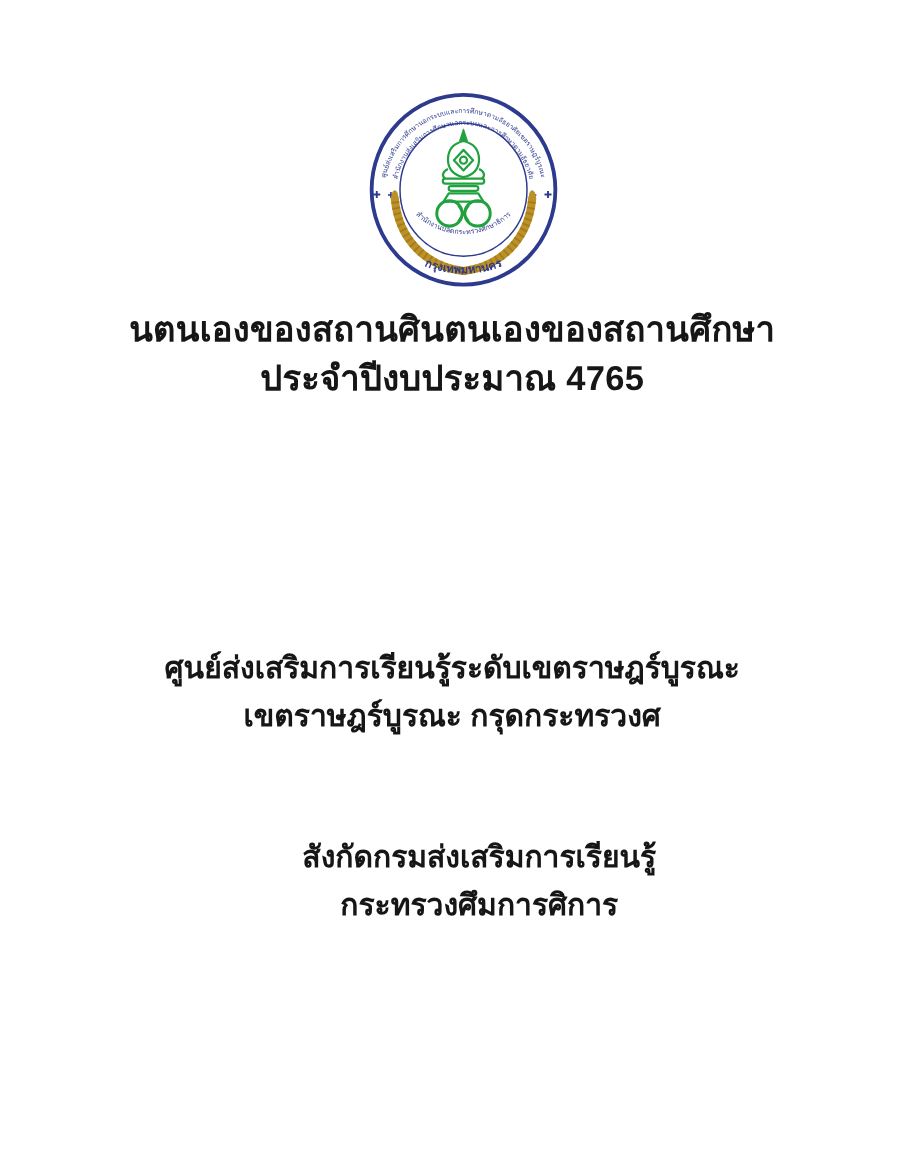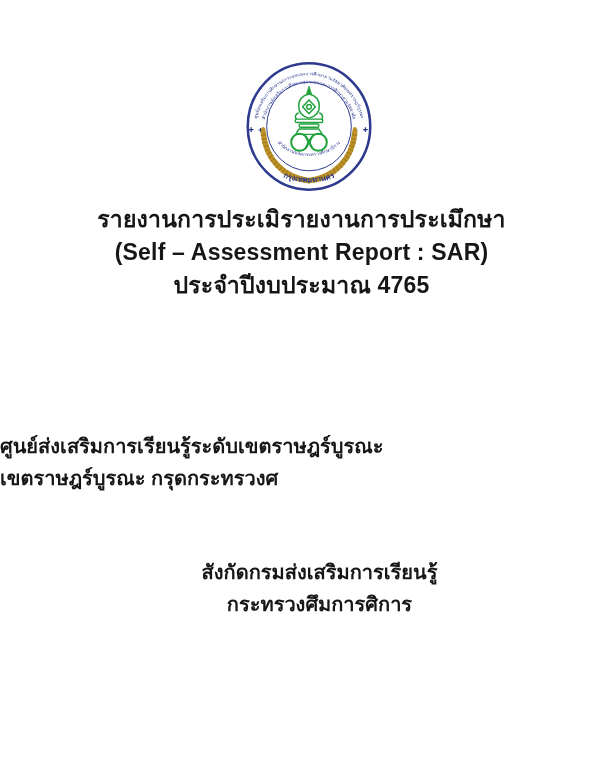--- a/index.html
+++ b/index.html
@@ -5,21 +5,21 @@
   * { margin:0; padding:0; box-sizing:border-box; }
   html,body { width:603px; height:778px; background:#ffffff; }
   body { font-family:"Liberation Sans","DejaVu Sans",sans-serif; color:#161616; }
   .page { position:relative; width:603px; height:778px; background:#ffffff; overflow:hidden; }
 
   .logo-wrap { position:absolute; left:245px; top:61px; width:128px; height:131px; }
 
   .title-block { position:absolute; left:0; top:203px; width:603px; text-align:center; }
   .title-line { font-size:23px; font-weight:700; line-height:33px; letter-spacing:0.2px; }
 
-  .org-block { position:absolute; left:0; top:430px; width:603px; text-align:left; }
+  .org-block { position:absolute; left:0; top:430px; width:603px; text-align:center; }
   .org-line { font-size:20px; font-weight:700; line-height:32px; }
 
   .affil-block { position:absolute; left:0; top:556px; width:603px; text-align:center; }
   .affil-line { font-size:20px; font-weight:700; line-height:32px;margin-left:36px; }
 
   svg text { font-family:"Liberation Sans","DejaVu Sans",sans-serif; }
 </style>
 </head>
 <body>
 
@@ -84,22 +84,21 @@
         <path d="M61.5,76.5 L68.5,87.5 M68.5,76.5 L61.5,87.5" stroke-width="1.6"></path>
       </g>
 
       <text font-size="7.6" font-weight="bold" fill="#2d3a8e">
         <textPath href="#arcBottom" startOffset="50%" text-anchor="middle">กรุงเทพมหานคร</textPath>
       </text>
     </svg>
   </div>
 
   <div class="title-block">
-    <div class="title-line">รายงานการประเมิรายงานการประเมึกษา</div>
-    <div class="title-line">(Self – Assessment Report : SAR)</div>
+    <div class="title-line">นตนเองของสถานศินตนเองของสถานศึกษา</div>
     <div class="title-line">ประจำปีงบประมาณ 4765</div>
   </div>
 
   <div class="org-block">
     <div class="org-line">ศูนย์ส่งเสริมการเรียนรู้ระดับเขตราษฎร์บูรณะ</div>
     <div class="org-line">เขตราษฎร์บูรณะ กรุดกระทรวงศ</div>
   </div>
 
   <div class="affil-block">
     <div class="affil-line">สังกัดกรมส่งเสริมการเรียนรู้</div>

